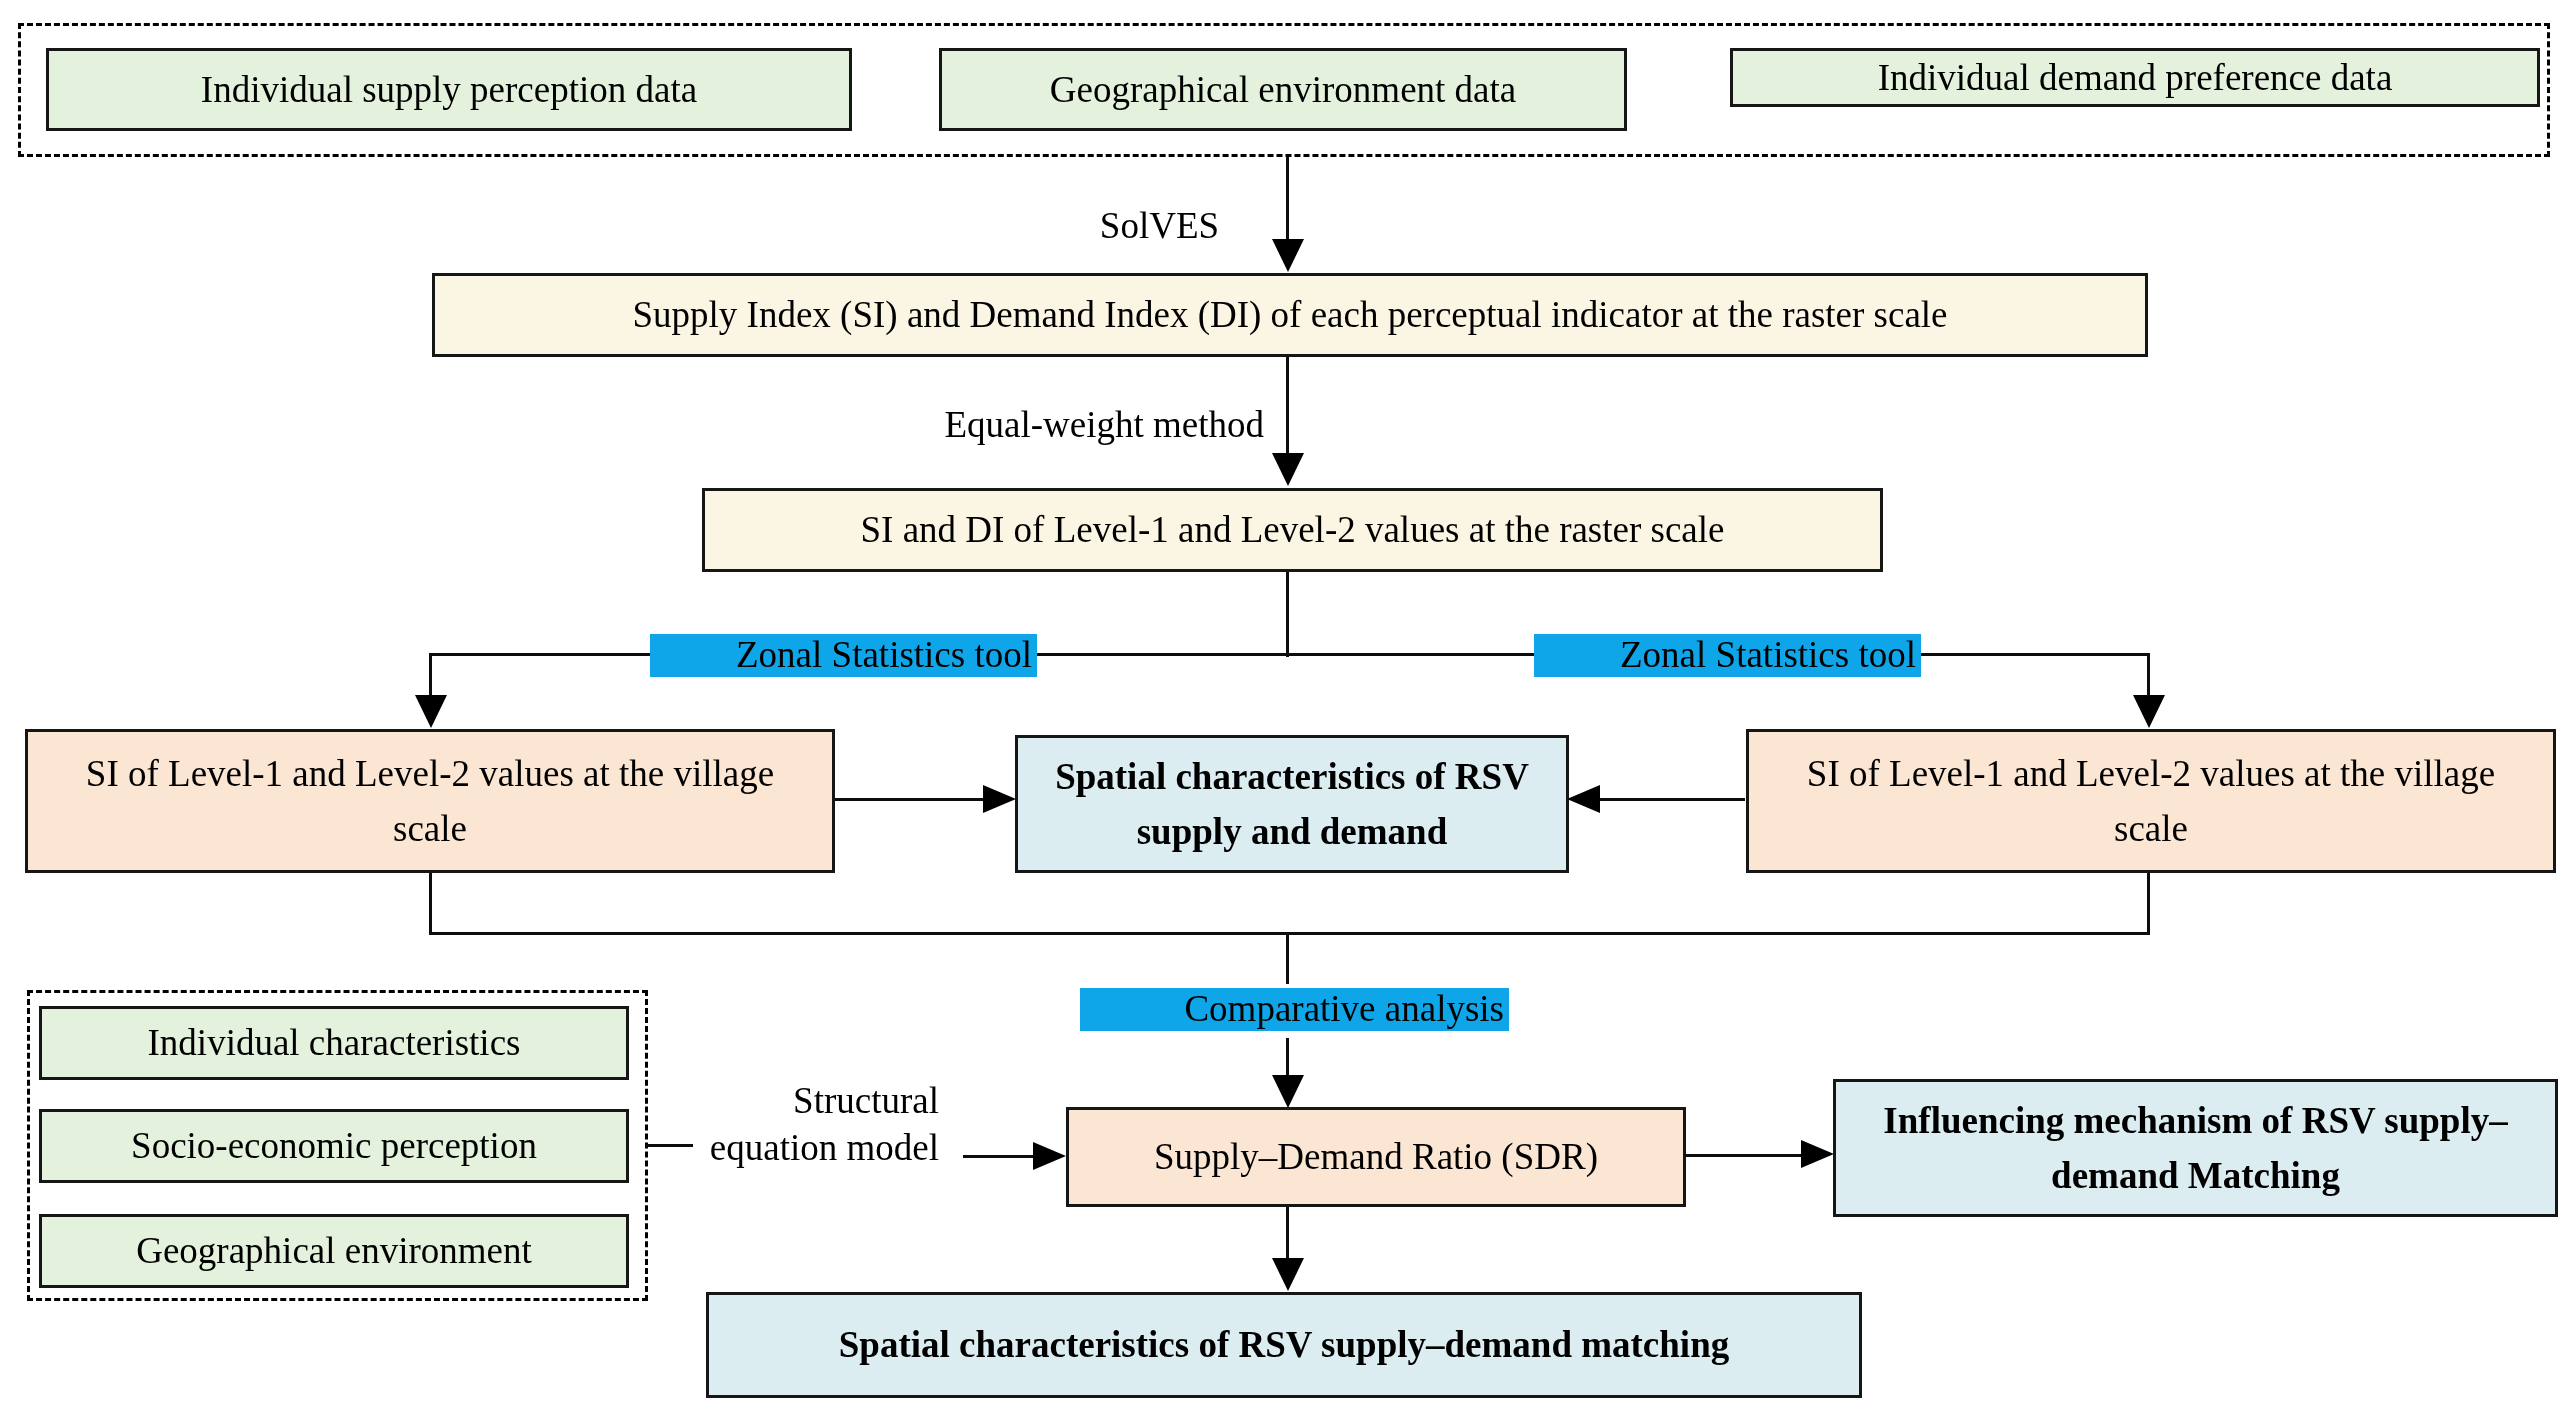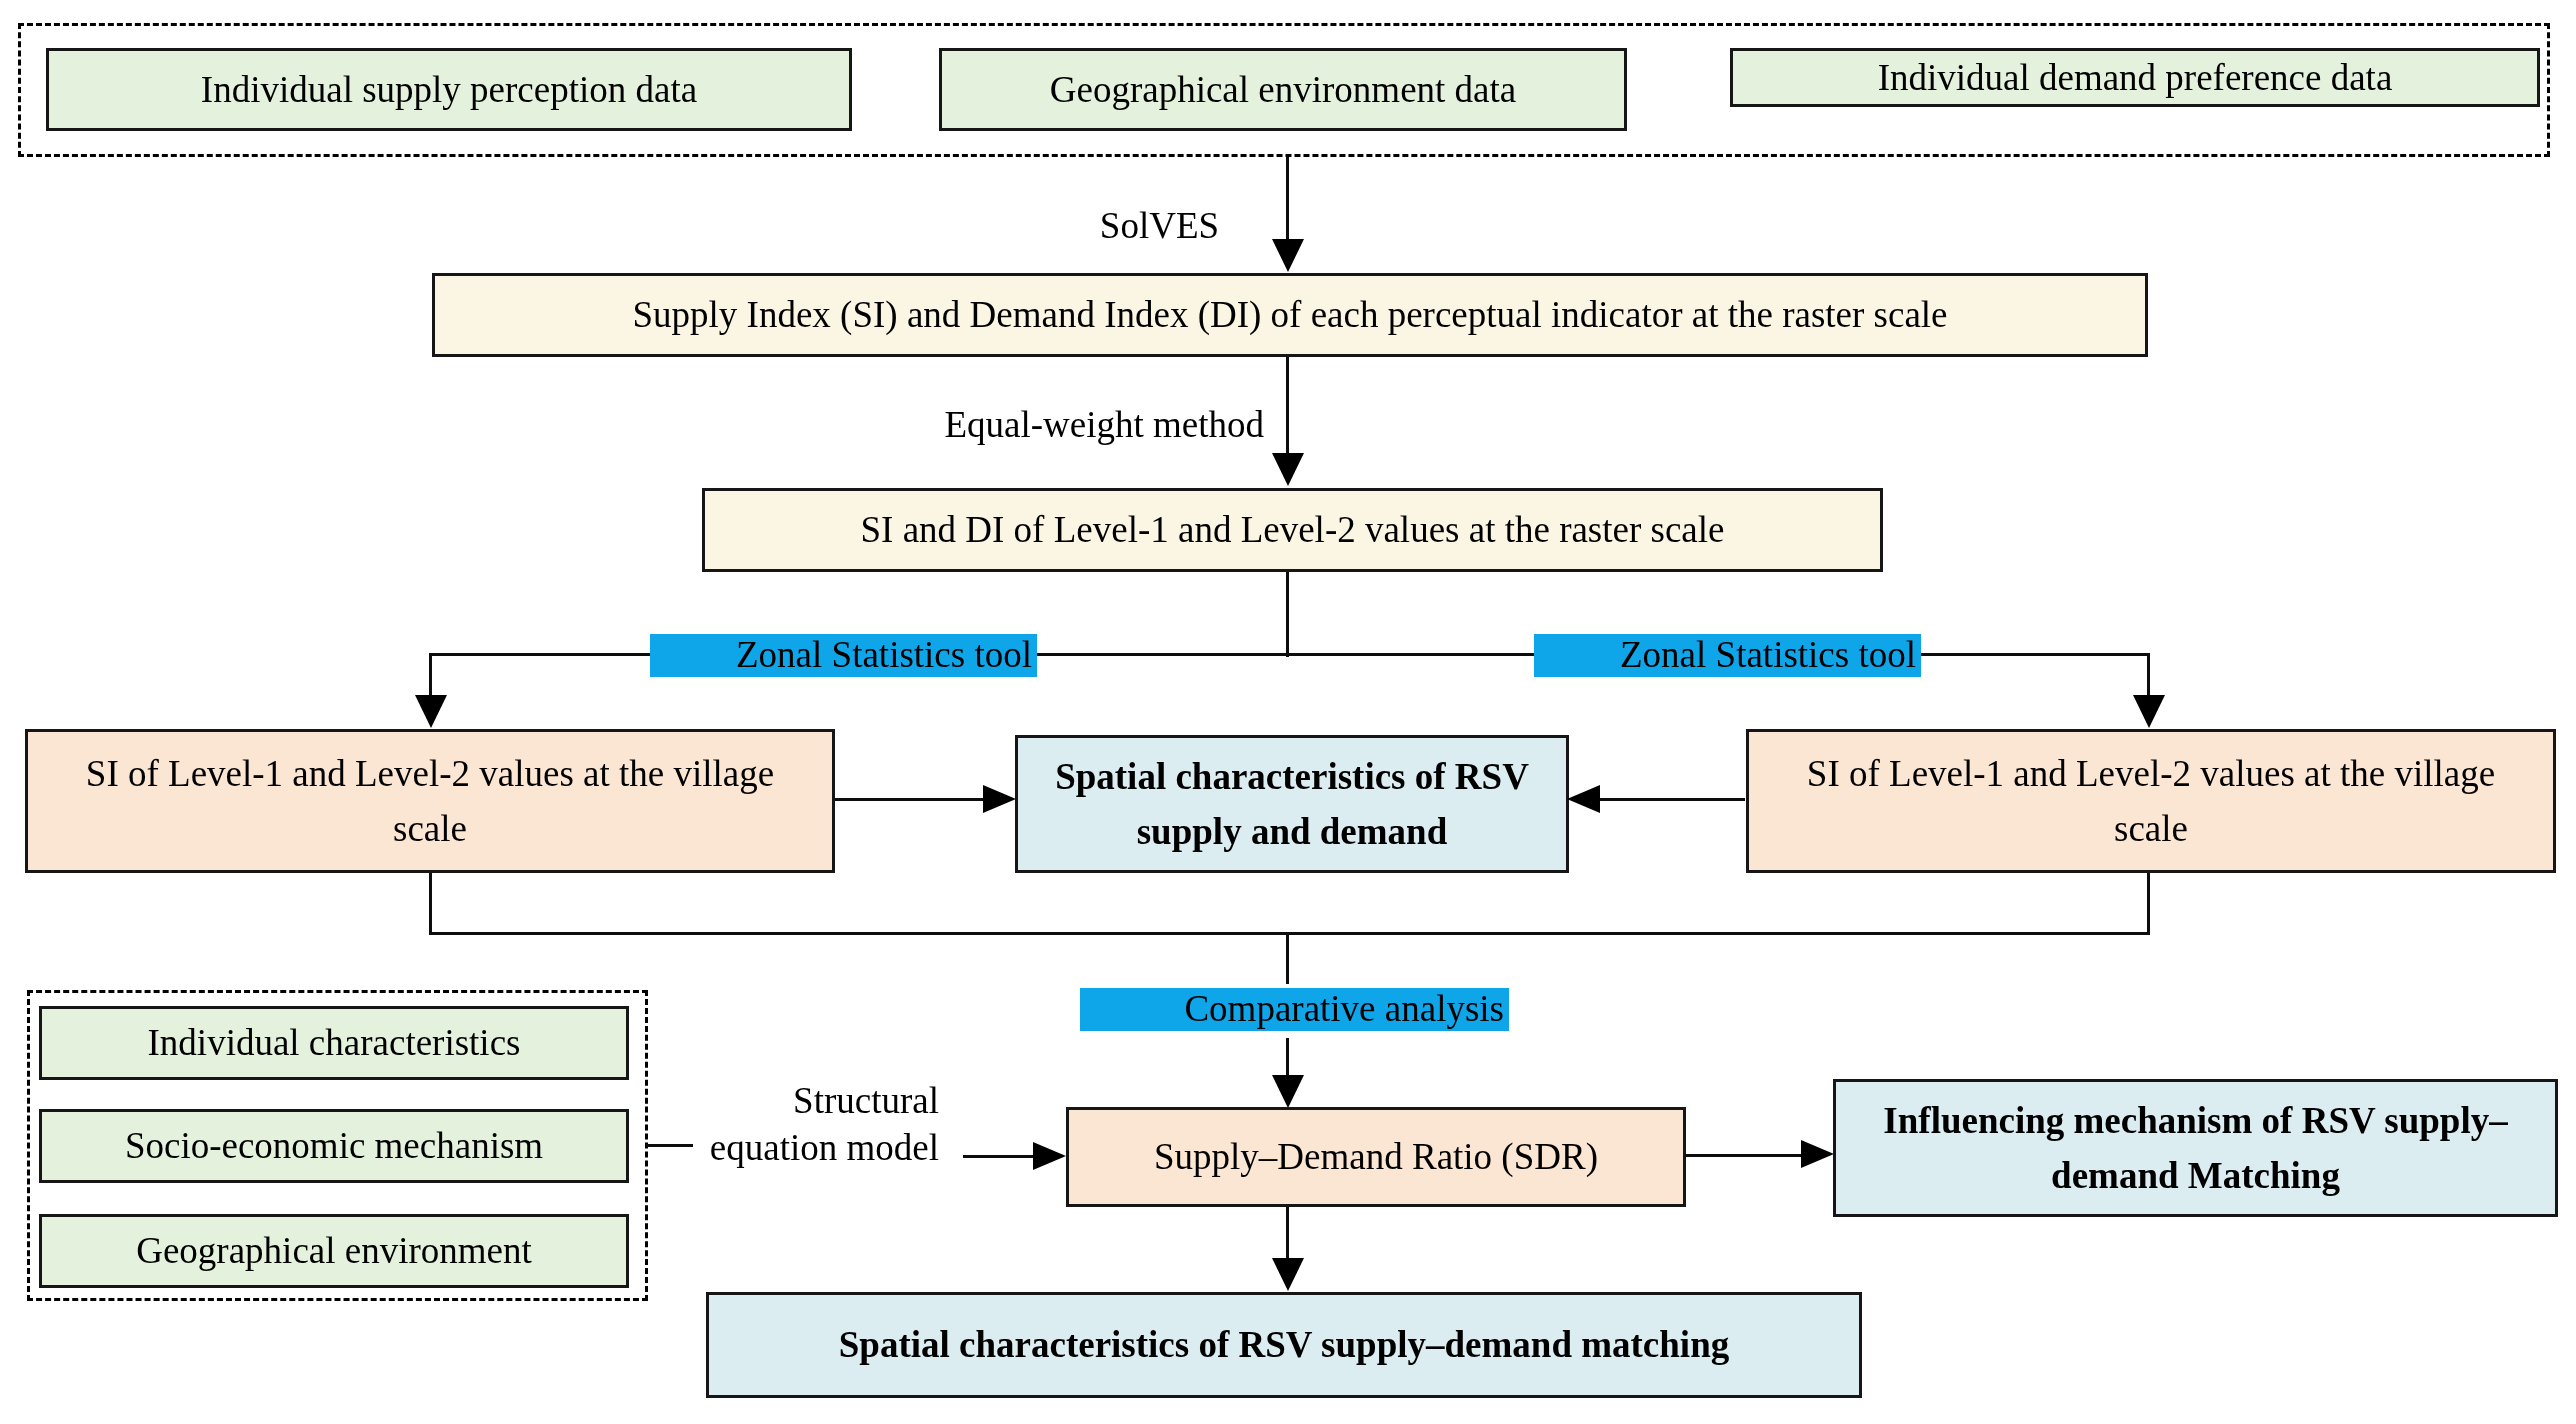--- a/index.html
+++ b/index.html
@@ -92,21 +92,21 @@
 
   <div class="box peach" style="left:1066px;top:1107px;width:620px;height:100px;">
     <span>Supply–Demand Ratio (SDR)</span>
   </div>
 
   <div class="dashed" style="left:27px;top:990px;width:621px;height:311px;"></div>
   <div class="box green" style="left:39px;top:1006px;width:590px;height:74px;">
     <span>Individual characteristics</span>
   </div>
   <div class="box green" style="left:39px;top:1109px;width:590px;height:74px;">
-    <span>Socio-economic mechanism</span>
+    <span>Socio-economic perception</span>
   </div>
   <div class="box green" style="left:39px;top:1214px;width:590px;height:74px;">
     <span>Geographical environment</span>
   </div>
 
   <div class="hline" style="left:646px;top:1144px;width:47px;height:3.3px;"></div>
   <div class="lbl wrap3" style="left:688px;top:1078px;">Structural equation model</div>
   <div class="hline" style="left:963px;top:1155px;width:72px;height:3.3px;"></div>
   <div class="arrR" style="left:1033px;top:1142px;"></div>
 

